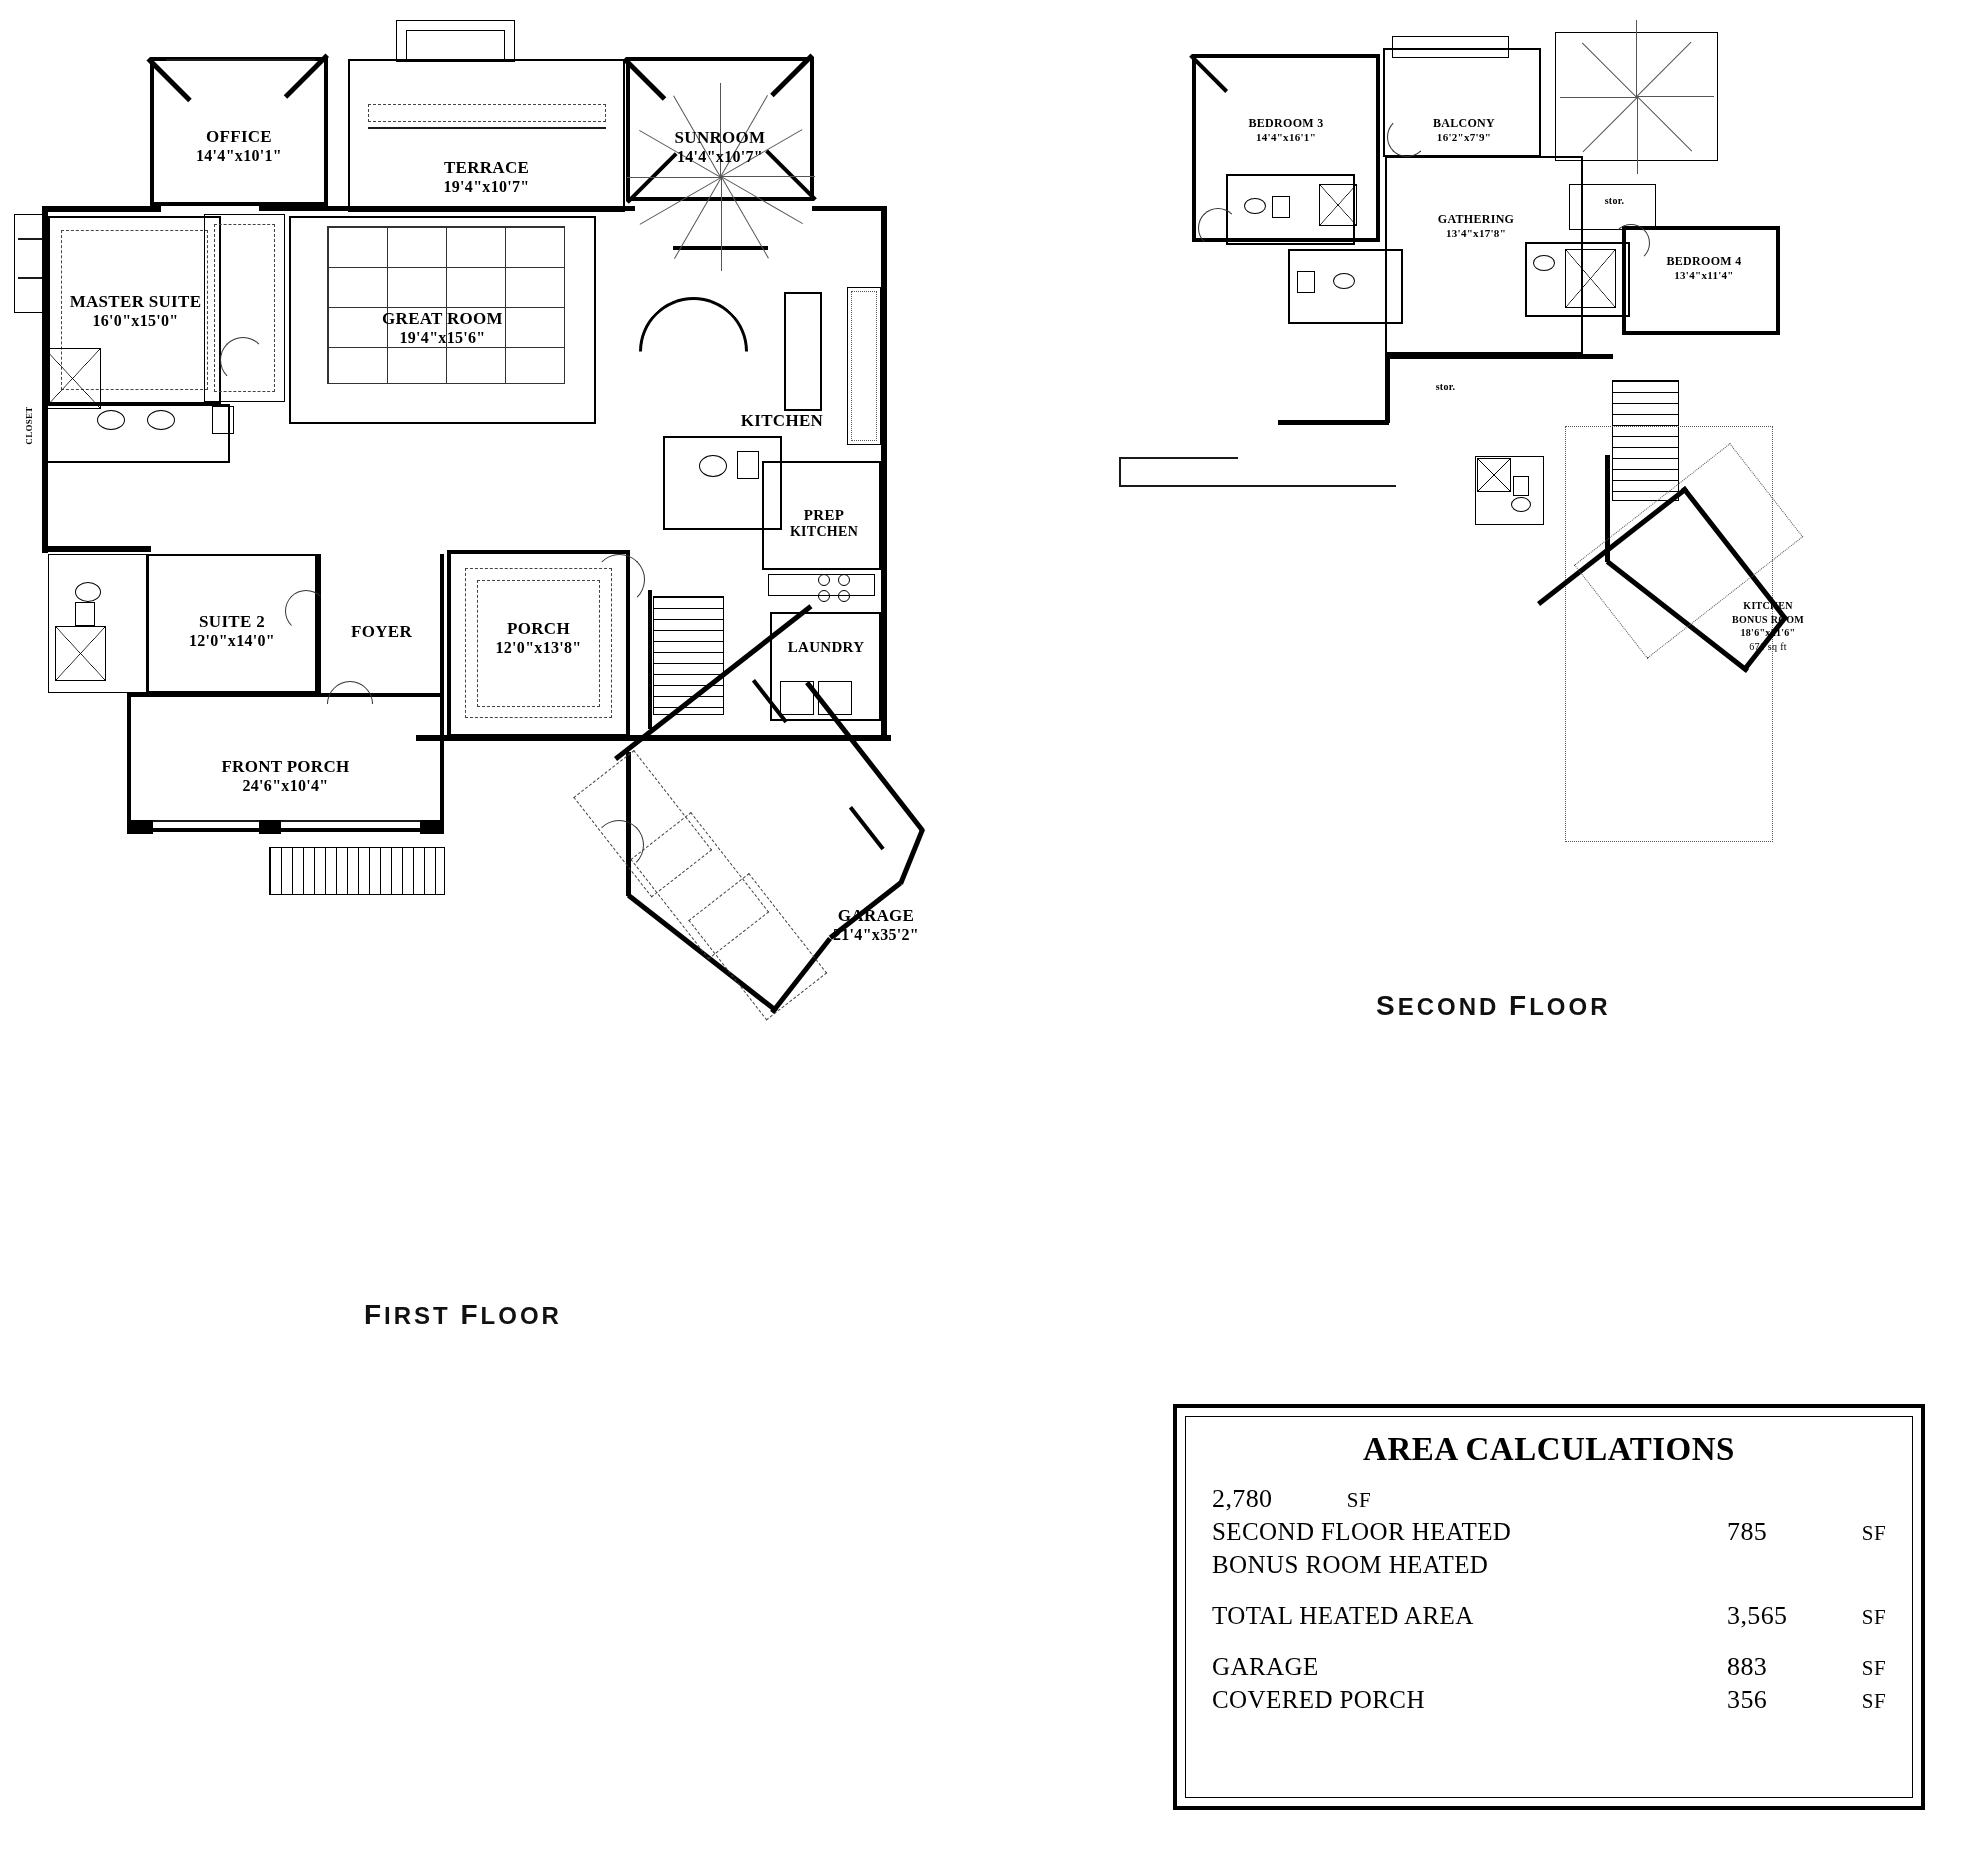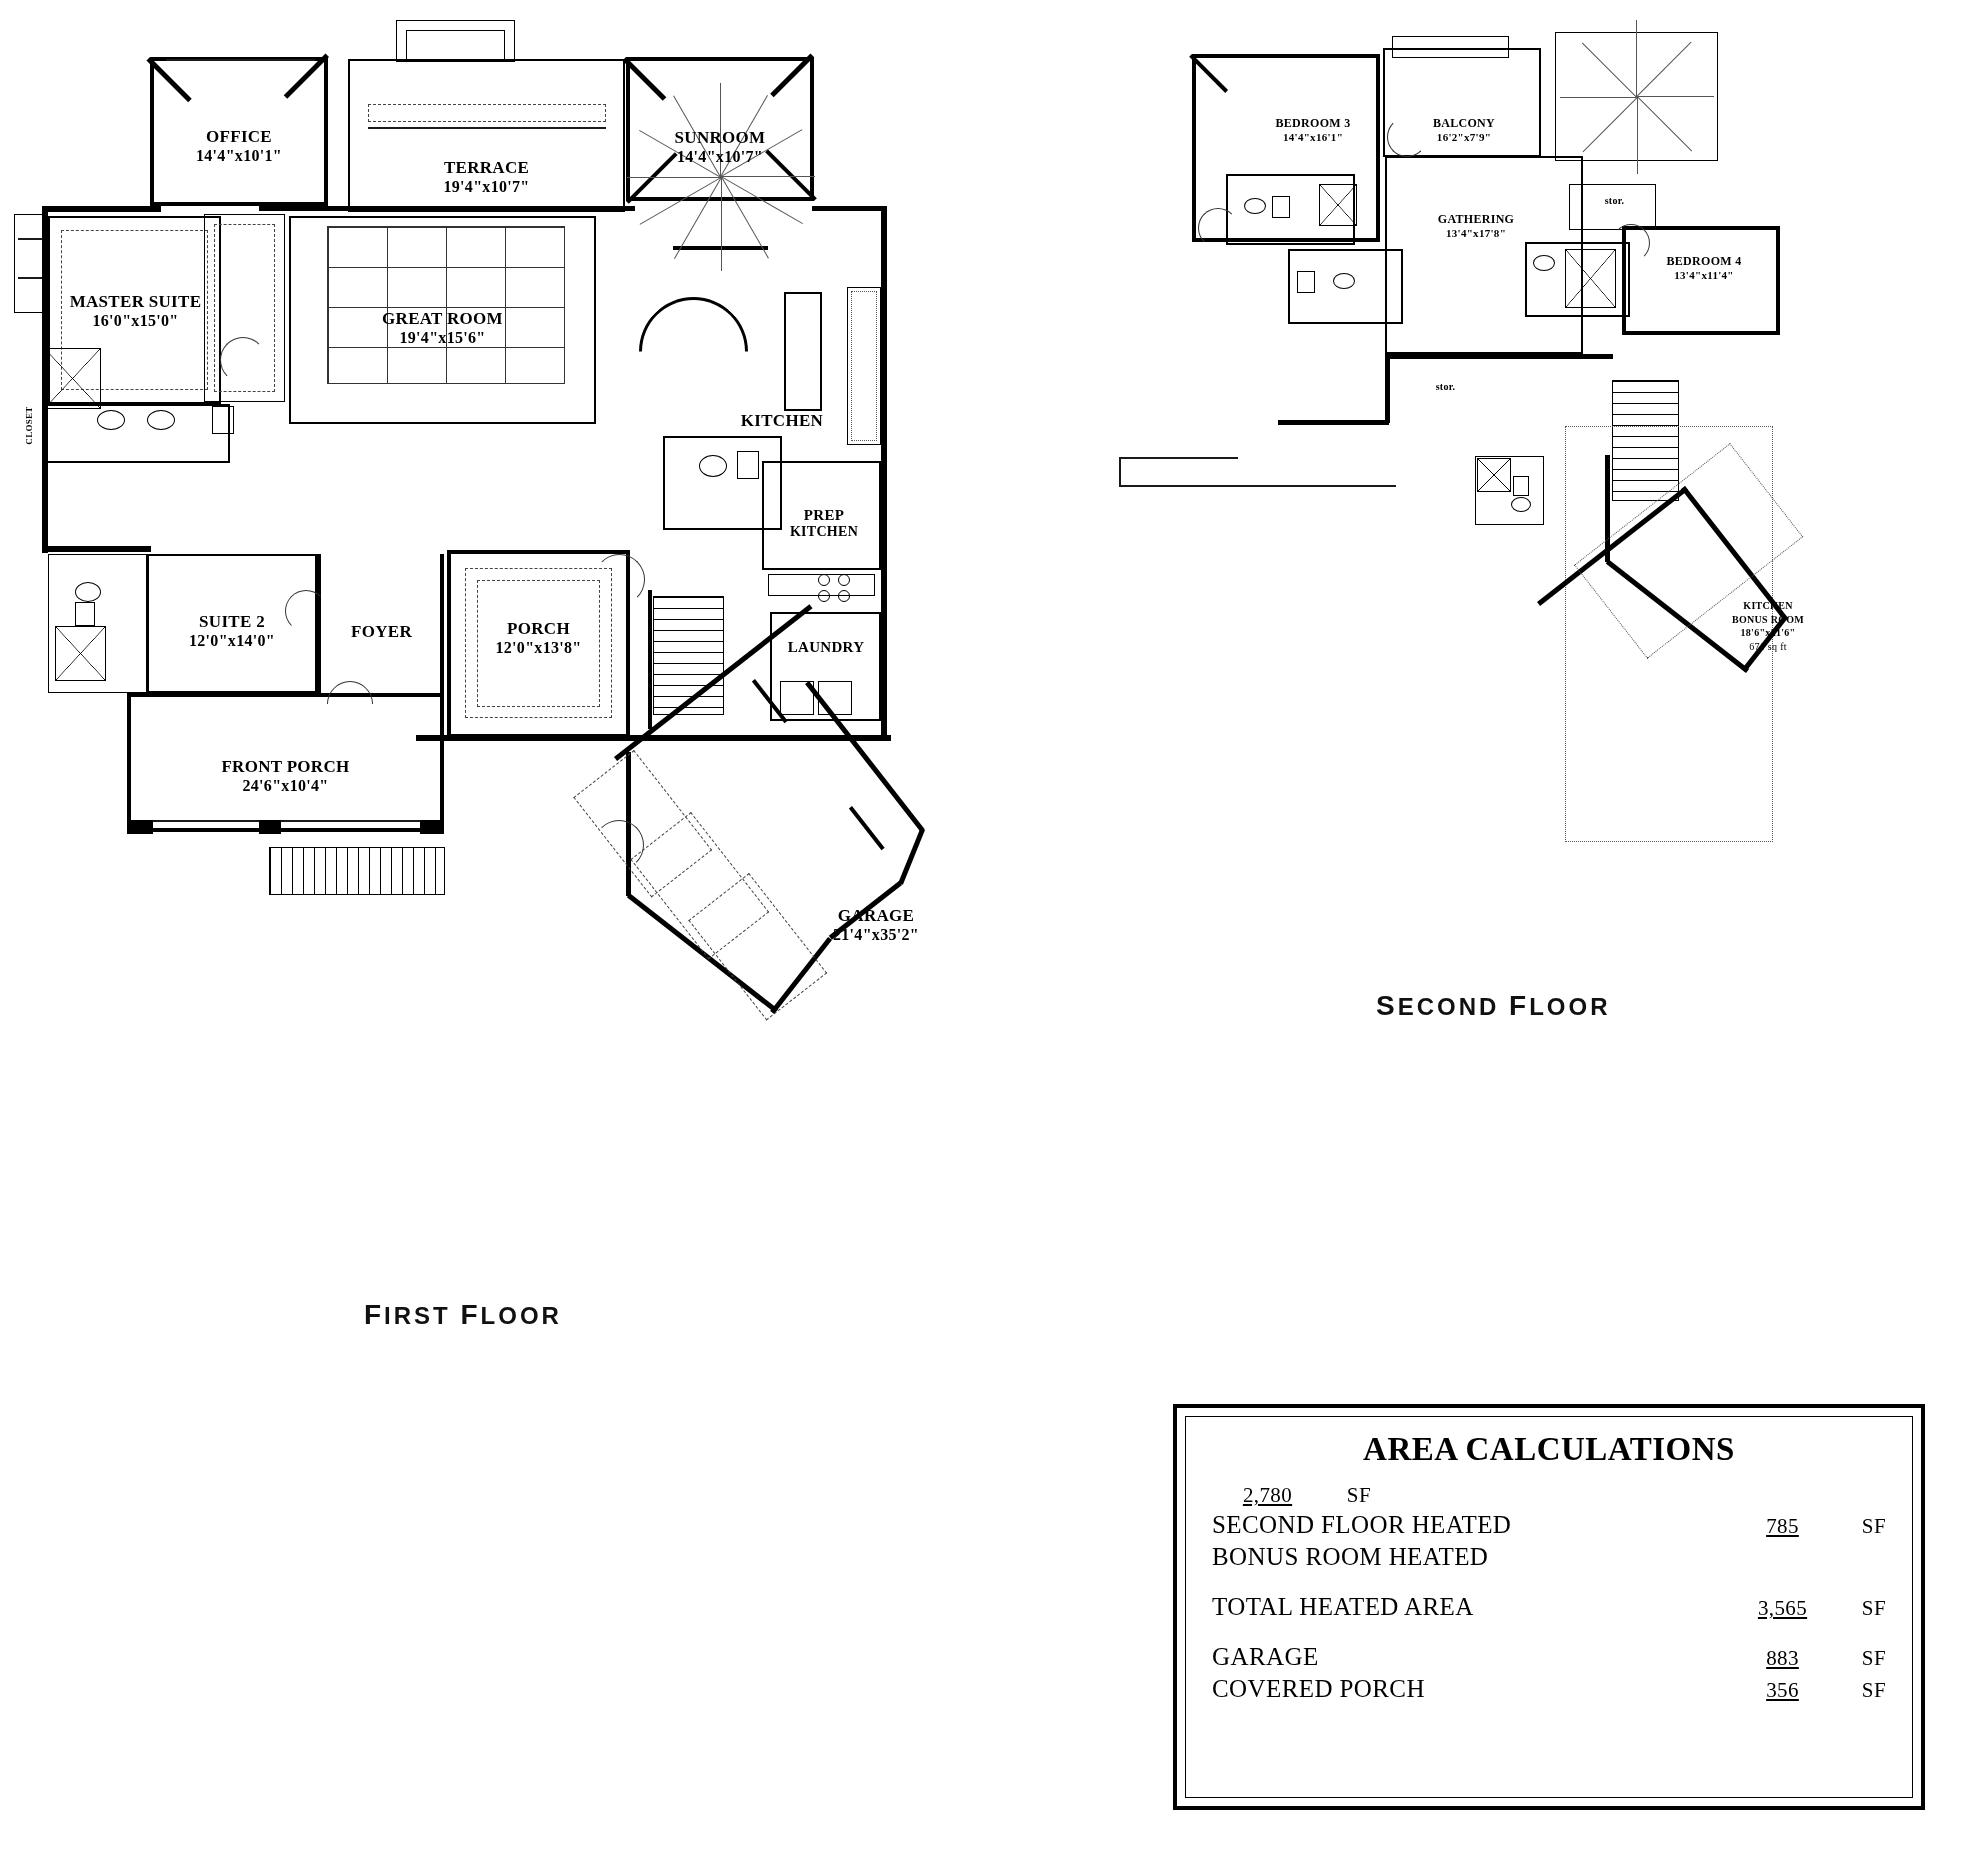--- a/index.html
+++ b/index.html
@@ -102,24 +102,23 @@
   .area-row {
     display: flex;
     align-items: baseline;
     font-size: 25px;
     letter-spacing: 0.4px;
     line-height: 1.28;
   }
   .area-row .nm { flex: 1 1 auto; white-space: nowrap; }
   .area-row .val {
     flex: 0 0 auto;
-    text-align: center;
+    text-align: left;
     min-width: 111px;
-    font-size: 21px;
-    text-decoration: underline;
+    font-size: 26px;
   }
   .area-row .unit {
     flex: 0 0 auto;
     width: 48px;
     text-align: right;
     font-size: 21px;
   }
   .area-gap { height: 18px; }
 
   
@@ -362,21 +361,21 @@
 </div>
 
 <div class="floor-title" style="left:364px; top:1299px;">
   <span class="cap">F</span><span>IRST </span><span class="cap">F</span><span>LOOR</span>
 </div>
 
 <div class="plan" id="second-floor" style="left:1139px; top:0px; width:842px; height:1049px;">
 
   <div class="room-outline thick" style="left:53px; top:54px; width:188px; height:188px;"></div>
   <div class="wall" style="left:53px; top:54px; width:51px; height:4px; transform:rotate(45deg); transform-origin:0 0;"></div>
-  <div class="label lbl-sm" style="left:53px; top:117px; width:188px;padding-left:27px;">
+  <div class="label lbl-sm" style="left:53px; top:117px; width:188px;">
     <span>BEDROOM 3</span>
     <span class="dim">14'4"x16'1"</span>
   </div>
 
   <div class="room-outline med" style="left:244px; top:48px; width:158px; height:109px;"></div>
   <div class="room-outline" style="left:253px; top:36px; width:117px; height:22px;"></div>
   <div class="label lbl-sm" style="left:246px; top:117px; width:158px;">
     <span>BALCONY</span>
     <span class="dim">16'2"x7'9"</span>
   </div>

